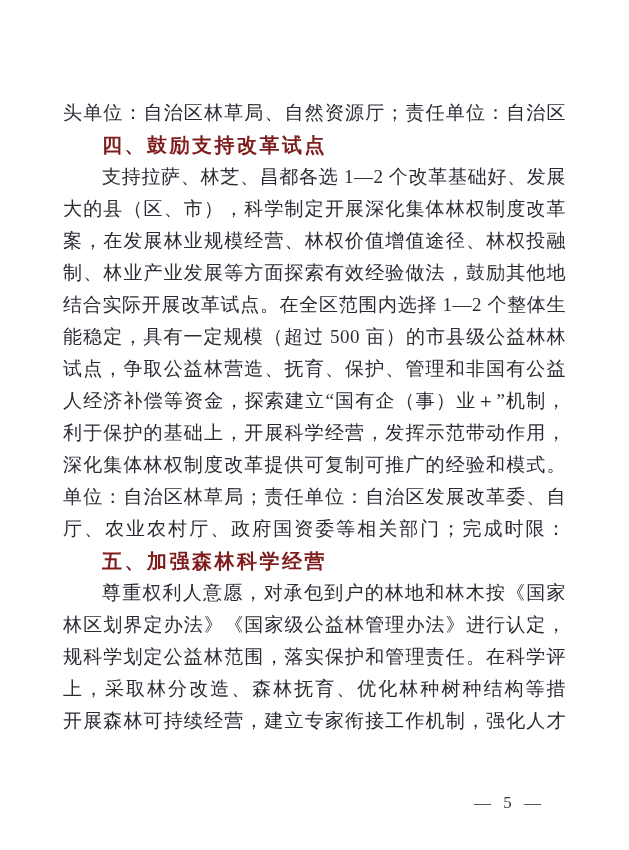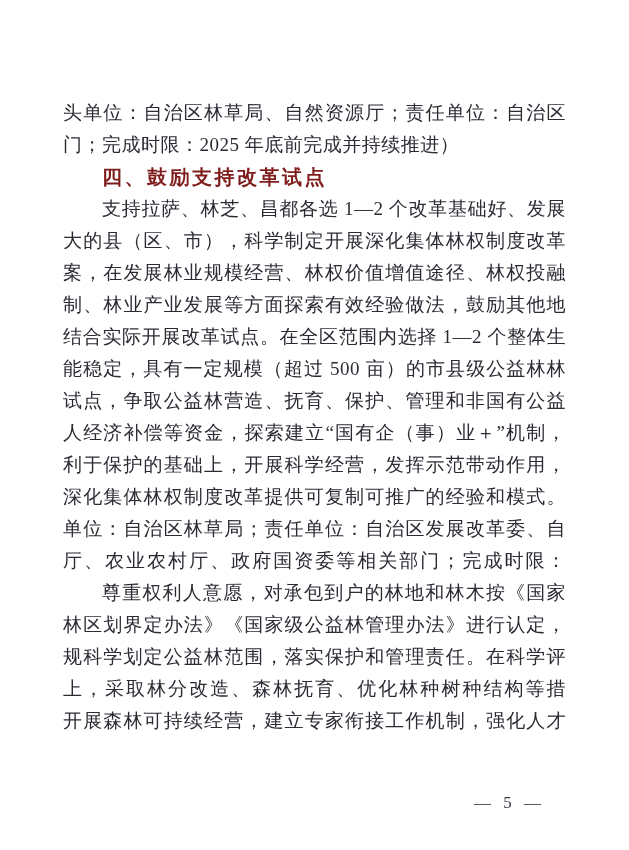--- a/index.html
+++ b/index.html
@@ -55,34 +55,34 @@
     color: #3a3a44;
     font-family: "Liberation Serif", serif;
   }
 </style>
 </head>
 <body>
 
 <div class="page">
   <div class="content" id="lines-container">
       <div class="line fill">头单位：自治区林草局、自然资源厅；责任单位：自治区相关部</div>
-      <div class="line">门；完成时限：2025 年底前完成并持续推进）</div>
       <div class="line heading indent">四、鼓励支持改革试点</div>
       <div class="line indent fill">支持拉萨、林芝、昌都各选 1—2 个改革基础好、发展潜力</div>
       <div class="line fill">大的县（区、市），科学制定开展深化集体林权制度改革试点方</div>
       <div class="line fill">案，在发展林业规模经营、林权价值增值途径、林权投融资机</div>
       <div class="line fill">制、林业产业发展等方面探索有效经验做法，鼓励其他地（市）</div>
       <div class="line fill">结合实际开展改革试点。在全区范围内选择 1—2 个整体生态功</div>
       <div class="line fill">能稳定，具有一定规模（超过 500 亩）的市县级公益林林班作为</div>
       <div class="line fill">试点，争取公益林营造、抚育、保护、管理和非国有公益林权利</div>
       <div class="line fill">人经济补偿等资金，探索建立“国有企（事）业＋”机制，在有</div>
       <div class="line fill">利于保护的基础上，开展科学经营，发挥示范带动作用，为全区</div>
       <div class="line fill">深化集体林权制度改革提供可复制可推广的经验和模式。（牵头</div>
       <div class="line fill">单位：自治区林草局；责任单位：自治区发展改革委、自然资源</div>
       <div class="line fill">厅、农业农村厅、政府国资委等相关部门；完成时限：2025 年</div>
+      <div class="line heading indent">五、加强森林科学经营</div>
       <div class="line indent fill">尊重权利人意愿，对承包到户的林地和林木按《国家级公益</div>
       <div class="line fill">林区划界定办法》《国家级公益林管理办法》进行认定，依法依</div>
       <div class="line fill">规科学划定公益林范围，落实保护和管理责任。在科学评估基础</div>
       <div class="line fill">上，采取林分改造、森林抚育、优化林种树种结构等措施，探索</div>
       <div class="line fill">开展森林可持续经营，建立专家衔接工作机制，强化人才和技术</div>
     </div>
   <div class="pageno">— 5 —</div>
 </div>
 
 </body></html>

